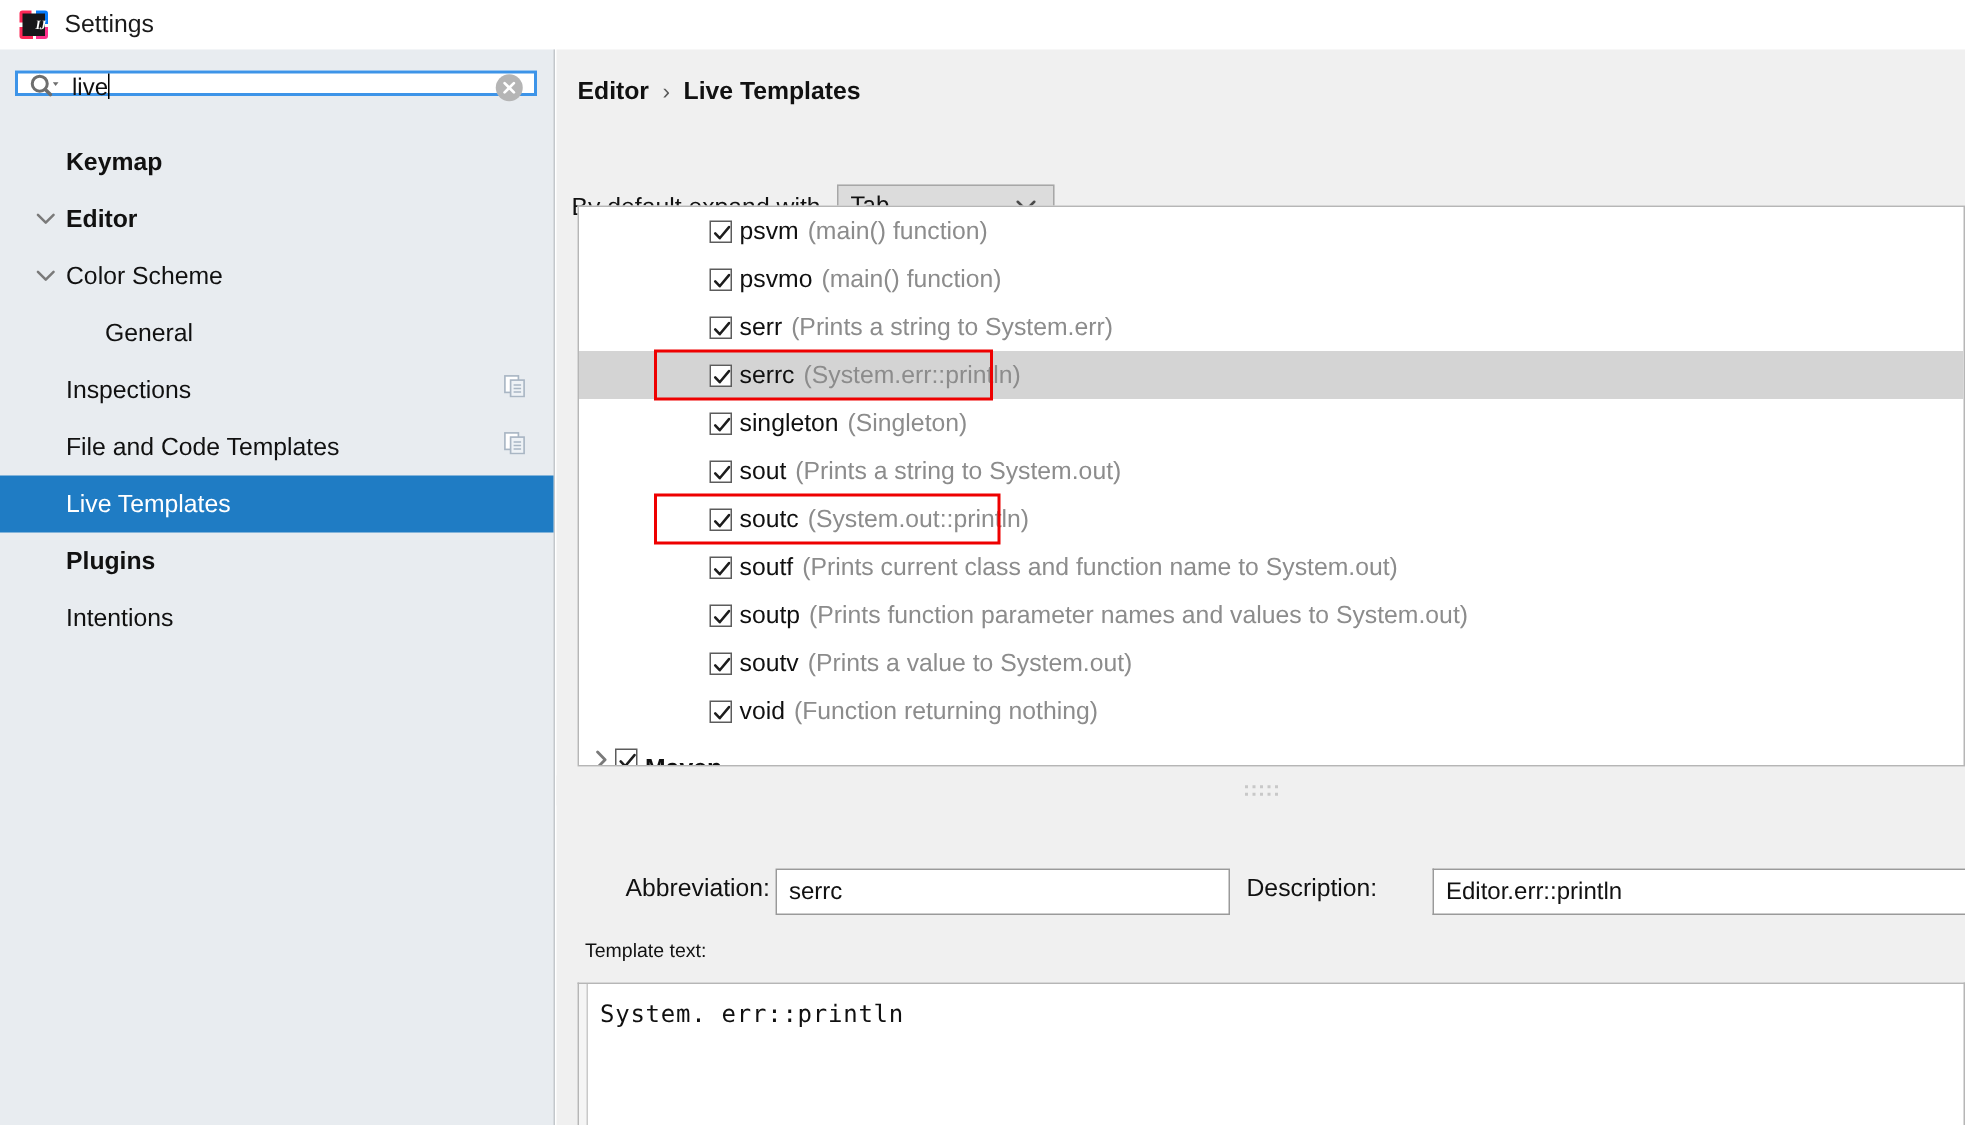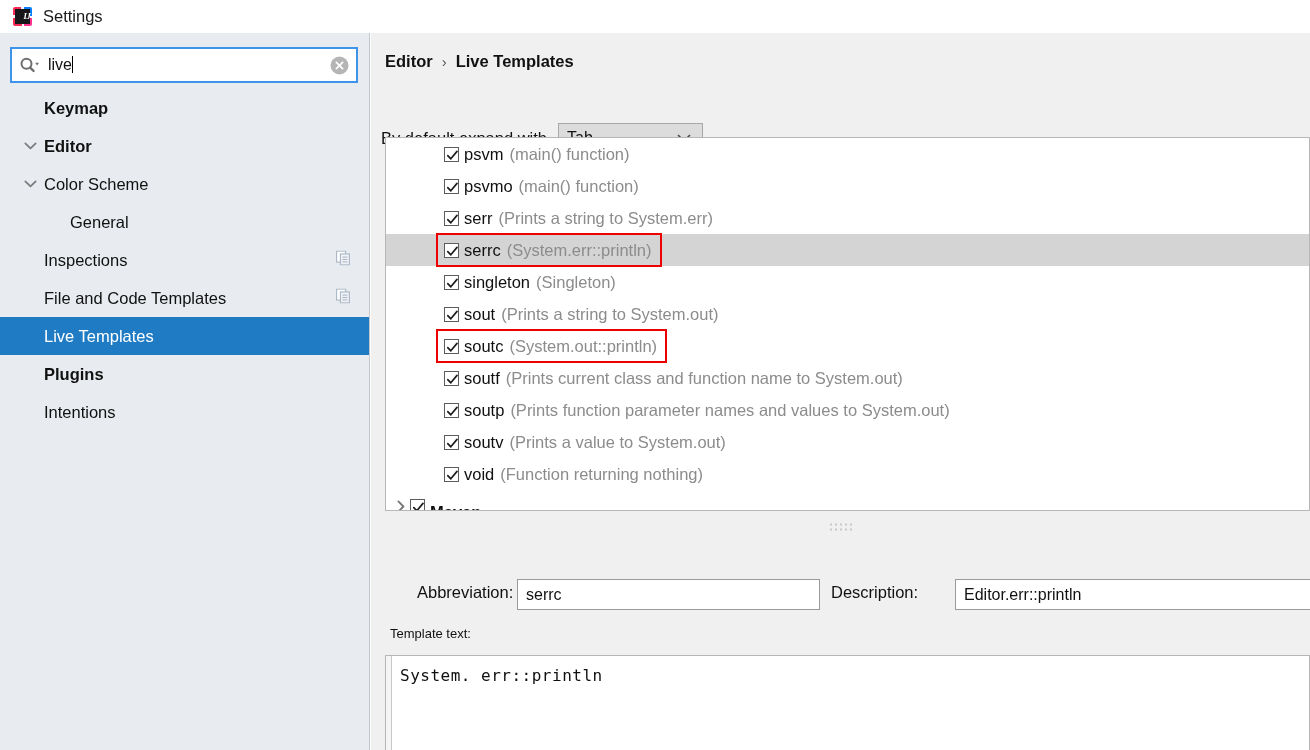--- a/index.html
+++ b/index.html
@@ -70,24 +70,24 @@
 
   
   #left-panel {
     position: absolute; left: 0; top: 33px;
     width: 370px; height: 717px;
     background: #e8ecf0;
     border-right: 1px solid #c3c7cb;
   }
   #search-wrap {
     position: absolute; left: 10px; top: 14px;
-    width: 348px; height: 36px;
+    width: 348px; height: 17px;
     background: #ffffff;
     border: 2px solid #3d94e8;
-    display: flex; align-items: center;
+    display: flex; align-items: flex-start;
   }
   #search-icon {
     flex: 0 0 auto;
     margin-left: 7px; margin-right: 2px;
     display: flex; align-items: center;
   }
   #search-input-text {
     flex: 1 1 auto;
     font-size: 16px;
     color: #111;
@@ -175,21 +175,21 @@
     background: #ffffff;
     border: 1px solid #b6b6b6;
     overflow: hidden;
   }
   .list-row {
     position: relative;
     height: 32px;
     display: flex; align-items: center;
     font-size: 16.5px;
     cursor: pointer;
-    padding-left: 58px;
+    padding-left: 87px;
   }
   .list-row.selected { background: #d4d4d4; }
   .list-row.group { padding-left: 24px; }
   .list-row .grp-twisty {
     position: absolute; left: 8px; top: 50%;
     transform: translateY(-50%);
     width: 14px; height: 14px;
     display: flex; align-items: center; justify-content: center;
   }
   .cb {

